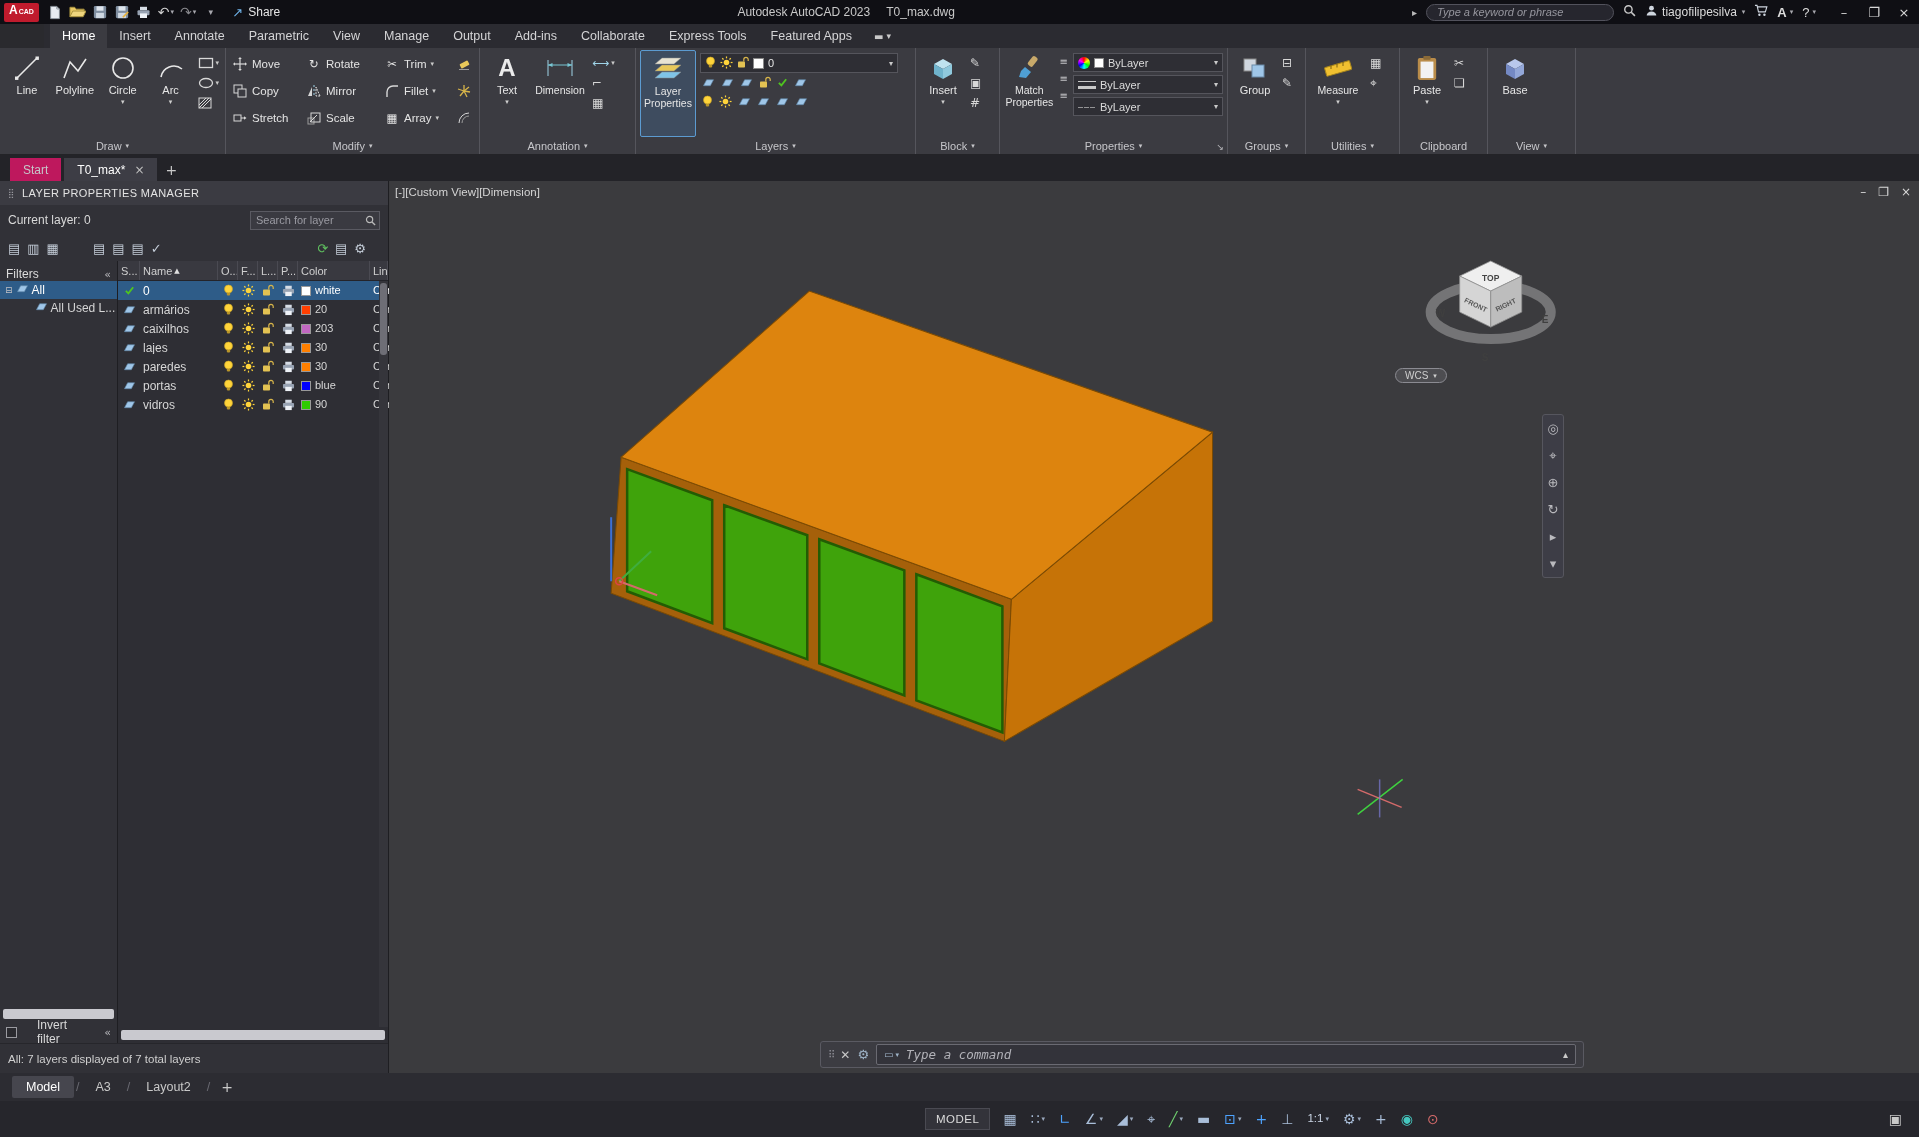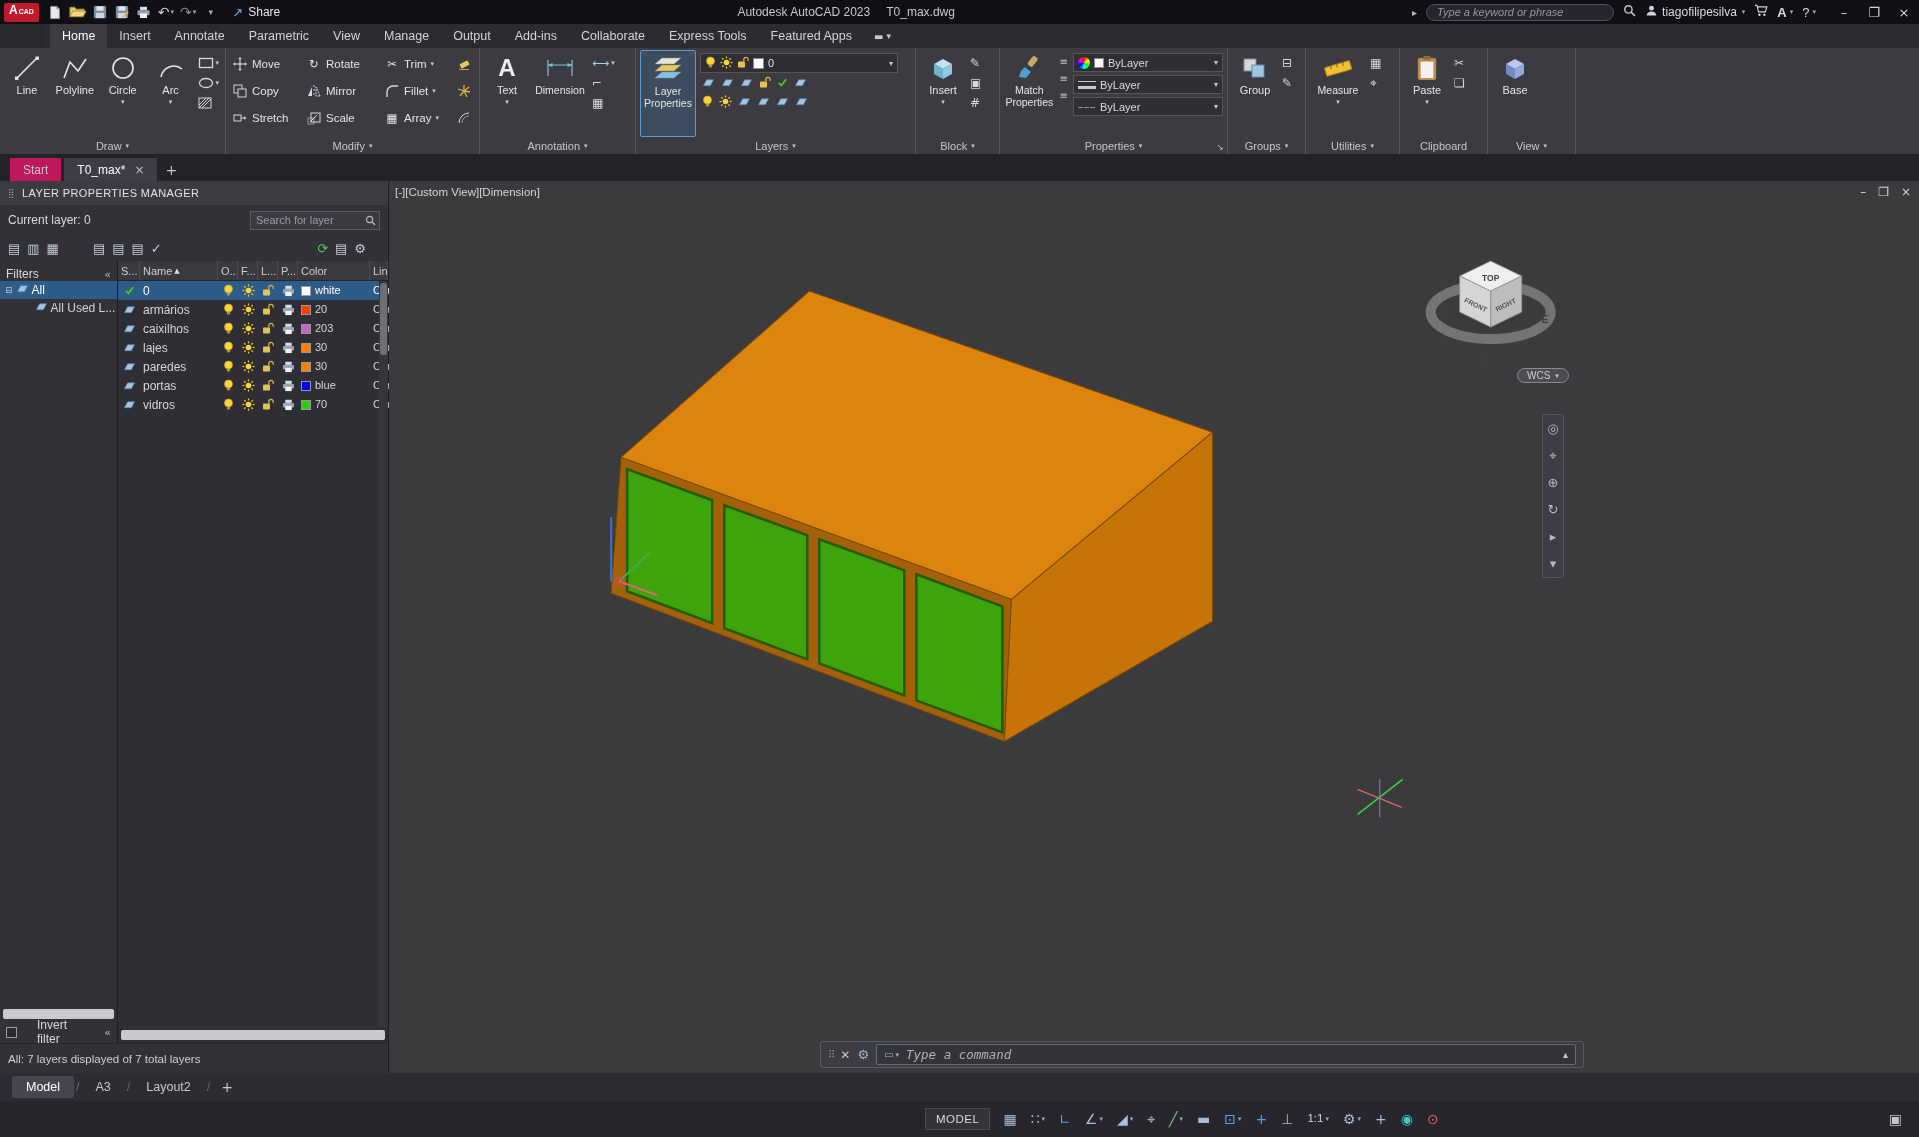--- a/index.html
+++ b/index.html
@@ -120,21 +120,21 @@
   .lt-hscroll{height:10px;background:#c9c9cf;border-radius:2px;margin:0 3px 3px;flex:none;}
   .vtrack{position:absolute;right:0;top:20px;bottom:16px;width:9px;background:#35353b;}
   .vthumb{position:absolute;top:2px;right:1px;width:7px;height:72px;background:#6e6e76;border-radius:3px;}
   .pal-status{height:30px;display:flex;align-items:center;padding:0 8px;font-size:11.5px;color:#cfcfcf;border-top:1px solid #26262b;flex:none;}
 
   
   .canvas{flex:1;position:relative;background:#3b3b3e;overflow:hidden;}
   .scene{position:absolute;inset:0;}
   .vp-label{position:absolute;left:6px;top:5px;font-size:11.5px;color:#d4d4d4;}
   .vp-ctrl{position:absolute;right:8px;top:4px;display:flex;gap:12px;color:#d8d8d8;font-size:12px;}
-  .wcs{position:absolute;left:1128px;top:187px;padding:1px 9px;border:1px solid #8b8b92;border-radius:9px;background:rgba(130,130,138,.25);font-size:10px;color:#cfcfcf;display:flex;gap:5px;align-items:center;}
+  .wcs{position:absolute;left:1006px;top:187px;padding:1px 9px;border:1px solid #8b8b92;border-radius:9px;background:rgba(130,130,138,.25);font-size:10px;color:#cfcfcf;display:flex;gap:5px;align-items:center;}
   .wcs .cend{font-size:7px;}
   .navbar{position:absolute;left:1153px;top:233px;width:22px;background:rgba(62,62,70,.92);border:1px solid #56565e;border-radius:3px;display:flex;flex-direction:column;align-items:center;padding:4px 0;gap:8px;color:#b9b9bd;font-size:13px;}
   .nav-ic{height:19px;display:flex;align-items:center;line-height:1;}
   .cmdbar{position:absolute;left:431px;top:860px;width:764px;height:27px;display:flex;align-items:center;gap:7px;background:rgba(60,60,66,.95);border:1px solid #5a5a62;border-radius:3px;padding:0 7px;}
   .cmd-grip{color:#8a8a92;font-size:10px;letter-spacing:-2px;}
   .cmd-x{color:#c9c9c9;font-size:12px;}
   .cmd-wrench{color:#9fb4c8;font-size:13px;}
   .cmd-input-wrap{flex:1;height:21px;background:#33333a;border:1px solid #6a6a72;border-radius:2px;display:flex;align-items:center;padding:0 7px;gap:7px;}
   .cmd-pre{color:#9fb4c8;font-size:10px;display:flex;align-items:center;gap:2px;}
   .cmd-pre .cend{font-size:7px;}
@@ -1189,21 +1189,21 @@
                 </div>
                 <div class="c ">
                   <svg width="13" height="12" viewBox="0 0 14 13">
                     <rect x="3.5" y="0.8" width="7" height="3.4" fill="#d6dde6"></rect>
                     <rect x="1" y="4.2" width="12" height="5" rx="1" fill="#98a3b3"></rect>
                     <rect x="3.5" y="7.4" width="7" height="4.6" fill="#eef2f7"></rect>
                   </svg>
                 </div>
                 <div class="c ccolor">
                   <span class="sw" style="background: rgb(47, 204, 0);"></span>
-                  <span>70</span>
+                  <span>90</span>
                 </div>
                 <div class="c clin">Con</div>
               </div>
             </div>
           <div class="lt-filler"></div>
           <div class="lt-hscroll"></div>
           <div class="vtrack">
               <div class="vthumb"></div>
             </div>
         </div>

